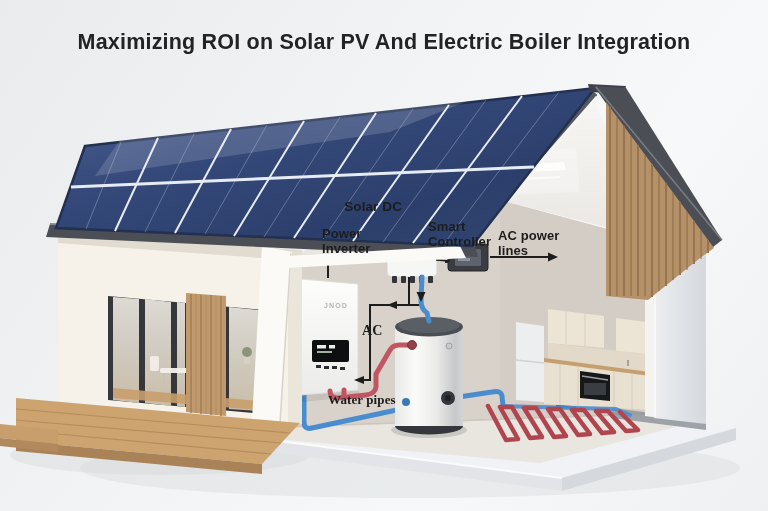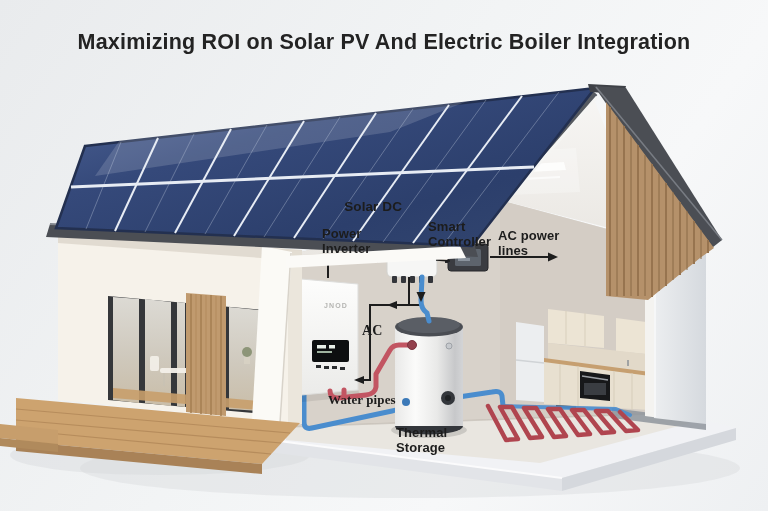--- a/index.html
+++ b/index.html
@@ -329,19 +329,15 @@
 
 <div class="lbl" style="left:428px;top:220px;width:84px;">
   <div>Smart</div>
   <div>Controller</div>
 </div>
 
 <div class="lbl" style="left:362px;top:323px;width:28px;font-size:14px;font-family:Liberation Serif, serif;">AC</div>
 
 <div class="lbl" style="left:328px;top:393px;width:80px;font-family:Liberation Serif, serif;">Water pipes</div>
 
-<div class="lbl" style="left:396px;top:426px;width:72px;">
-  <div>Thermal</div>
-  <div>Storage</div>
+
+
 </div>
 
-
-</div>
-
 </body></html>

